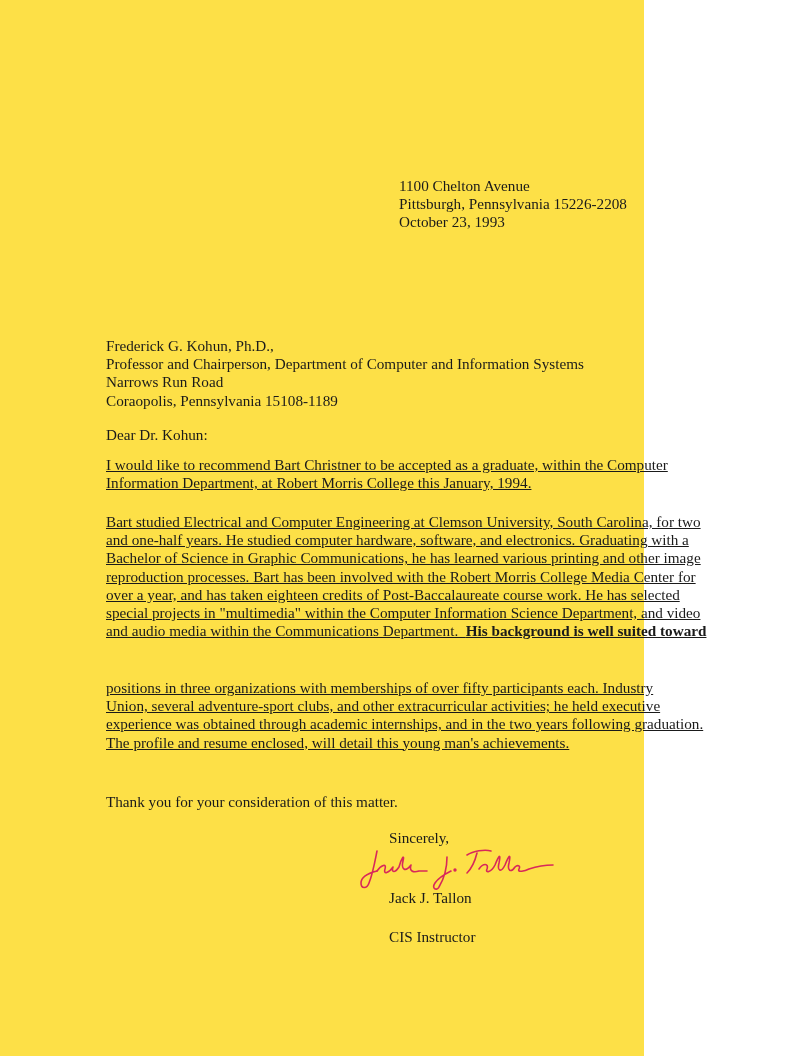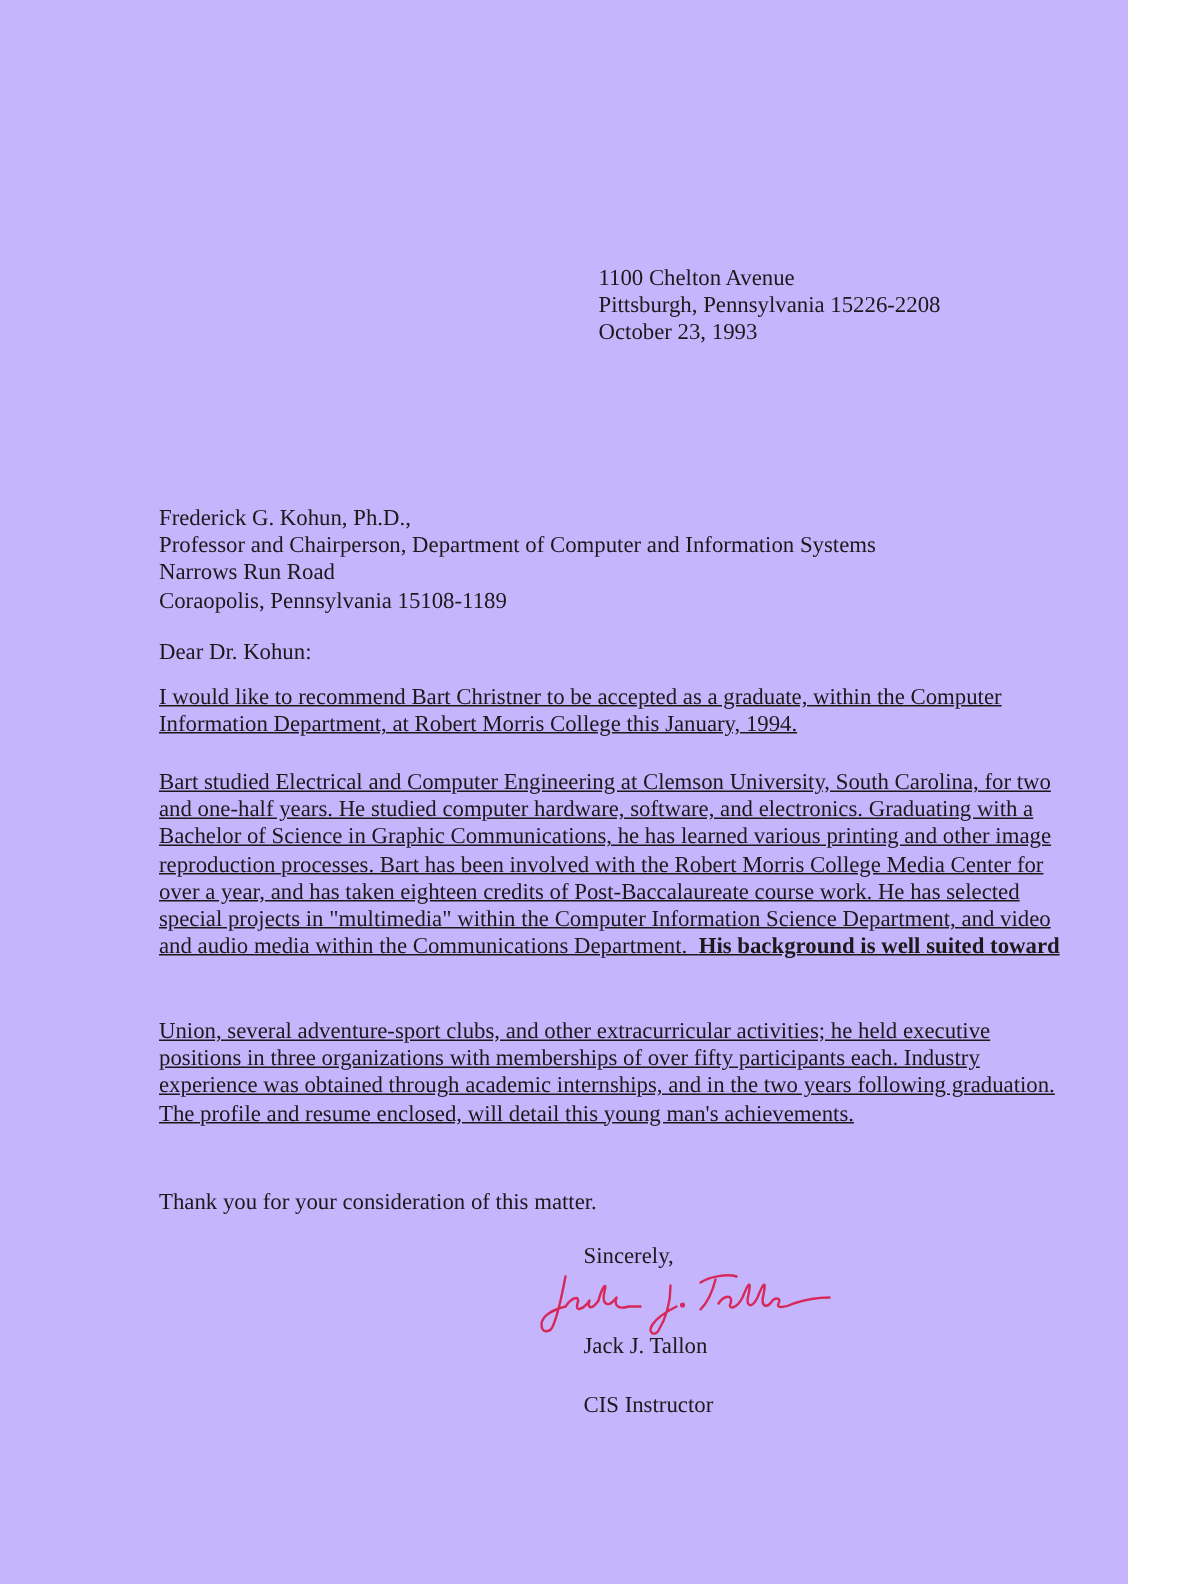--- a/index.html
+++ b/index.html
@@ -1,20 +1,20 @@
 <!DOCTYPE html>
 <html><head>
   <meta charset="utf-8">
   <style>
     html, body { margin: 0; padding: 0; background: #ffffff; }
     body {
       width: 798px; height: 1056px; position: relative; overflow: hidden;
       font-family: "Liberation Serif", serif; color: #1a1a1a;
     }
-    .page { position: absolute; left: 0; top: 0; width: 752px; height: 1056px; background: #c4b5fd; }
+    .page { position: absolute; left: 0; top: 0; width: 644px; height: 1056px; background: #fde047; }
     .block { position: absolute; font-size: 15.2px; line-height: 18.2px; }
     .block div { white-space: nowrap; }
     .sender { left: 399px; top: 177px; }
     .recipient { left: 106px; top: 337px; }
     .salutation { left: 106px; top: 426px; }
     .para { left: 106px; width: 640px; }
     .para div { white-space: nowrap; text-decoration: underline; }
     .p1 { top: 456px; }
     .p2 { top: 513px; }
     .p3 { top: 679px; }
@@ -54,22 +54,22 @@
     <div>Bart studied Electrical and Computer Engineering at Clemson University, South Carolina, for two</div>
     <div>and one-half years.  He studied computer hardware, software, and electronics.  Graduating with a</div>
     <div>Bachelor of Science in Graphic Communications, he has learned various printing and other image</div>
     <div>reproduction processes.  Bart has been involved with the Robert Morris College Media Center for</div>
     <div>over a year, and has taken eighteen credits of Post-Baccalaureate course work.  He has selected</div>
     <div>special projects in "multimedia" within the Computer Information Science Department, and video</div>
     <div><span style="white-space:pre;">and audio media within the Communications Department.  </span><span class="bold">His background is well suited toward</span></div>
   </div>
 
   <div class="block para p3">
+    <div>positions in three organizations with memberships of over fifty participants each.  Industry</div>
     <div>Union, several adventure-sport clubs, and other extracurricular activities;  he held executive</div>
-    <div>positions in three organizations with memberships of over fifty participants each.  Industry</div>
     <div>experience was obtained through academic internships, and in the two years following graduation.</div>
     <div>The profile and resume enclosed, will detail this young man's achievements.</div>
   </div>
 
   <div class="block thanks">Thank you for your consideration of this matter.</div>
 
   <div class="block closing">Sincerely,</div>
 
   <svg class="signature" viewBox="0 0 200 50">
     <g fill="none" stroke="#d8285a" stroke-width="1.6" stroke-linecap="round" stroke-linejoin="round">

